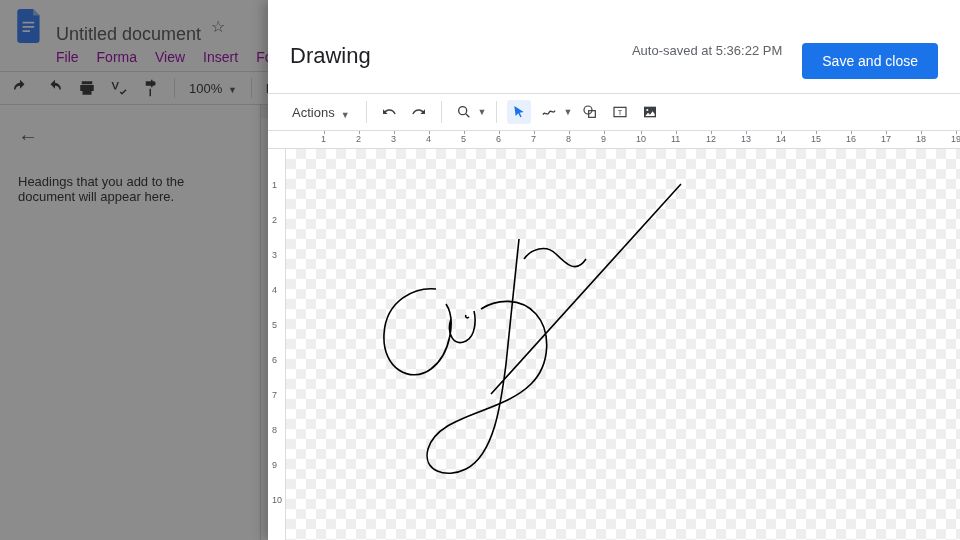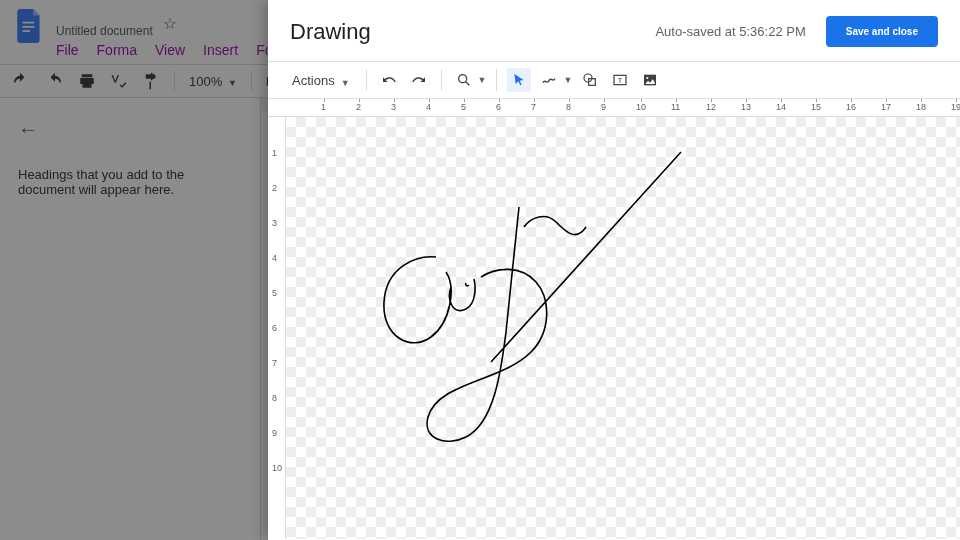--- a/index.html
+++ b/index.html
@@ -6,38 +6,38 @@
     body { width: 960px; height: 540px; overflow: hidden; position: relative; background: #fff; }
 
     
     .docs-bg { position: absolute; top: 0; left: 0; width: 960px; height: 540px; background: #fff; }
     .dim-overlay { position: absolute; top: 0; left: 0; width: 960px; height: 540px; background: rgba(0,0,0,0.45); z-index: 10; pointer-events: none; }
 
     .docs-header { display: flex; align-items: flex-start; padding: 8px 12px 0; }
     .docs-logo { width: 36px; height: 36px; margin-right: 8px; display: flex; align-items: center; justify-content: center; }
     .docs-logo svg { width: 26px; height: 34px; }
     .docs-title-row { display: flex; align-items: center; gap: 10px; }
-    .docs-title { font-size: 12px; color: #5f6368; margin-top: 16px; }
+    .docs-title { font-size: 18px; color: #5f6368; margin-top: 16px; }
     .docs-star { color: #5f6368; font-size: 16px; }
     .docs-menu { display: flex; gap: 18px; padding: 4px 0 6px 0; font-size: 14px; color: #a21caf; }
     .docs-toolbar { border-top: 1px solid #dadce0; border-bottom: 1px solid #dadce0; padding: 6px 14px; display: flex; align-items: center; gap: 14px; color: #444; font-size: 13px; }
     .toolbar-sep { width: 1px; height: 20px; background: #dadce0; }
     .tb-icon { width: 18px; height: 18px; display: inline-flex; align-items: center; justify-content: center; }
     .docs-main { display: flex; }
     .outline-panel { width: 260px; padding: 18px; font-size: 13px; color: #3c4043; }
     .outline-back { font-size: 20px; color: #5f6368; margin-bottom: 28px; }
     .page-area { flex: 1; background: #f1f3f4; height: 460px; border-left: 1px solid #dadce0; position: relative; }
     .page-ruler-left { position: absolute; left: 0; top: 14px; width: 16px; height: 440px; background: #fff; border-right: 1px solid #dadce0; }
 
     
     .drawing-modal { position: absolute; top: 0; left: 268px; width: 692px; height: 540px; background: #fff; z-index: 20; box-shadow: -4px 0 12px rgba(0,0,0,0.25); }
-    .drawing-header { display: flex; align-items: center; padding: 16px 22px 14px; }
+    .drawing-header { display: flex; align-items: flex-start; padding: 16px 22px 14px; margin-top: 27px; }
     .drawing-title { font-size: 22px; color: #202124; font-weight: 400; }
     .drawing-autosave { font-size: 13px; color: #5f6368; margin-left: auto; margin-right: 20px; }
-    .save-close-btn { background: #1a73e8; color: #fff; border: none; border-radius: 4px; padding: 10px 20px; font-size: 10px; font-weight: 700; cursor: pointer; }
+    .save-close-btn { background: #1a73e8; color: #fff; border: none; border-radius: 4px; padding: 10px 20px; font-size: 14px; font-weight: 400; cursor: pointer; }
 
     .drawing-toolbar { border-top: 1px solid #dadce0; border-bottom: 1px solid #dadce0; padding: 6px 18px; display: flex; align-items: center; gap: 6px; }
     .actions-btn { font-size: 13px; color: #3c4043; padding: 4px 6px; display: flex; align-items: flex-end; gap: 4px; cursor: pointer; }
     .dt-sep { width: 1px; height: 22px; background: #dadce0; margin: 0 4px; }
     .dt-icon { width: 24px; height: 24px; display: flex; align-items: center; justify-content: center; border-radius: 3px; cursor: pointer; color: #3c4043; }
     .dt-icon.active { background: #e8f0fe; color: #1a73e8; }
     .dt-icon svg { width: 16px; height: 16px; }
     .dt-dropdown { display: flex; align-items: center; }
     .caret { font-size: 9px; color: #5f6368; margin-left: 2px; }
 

